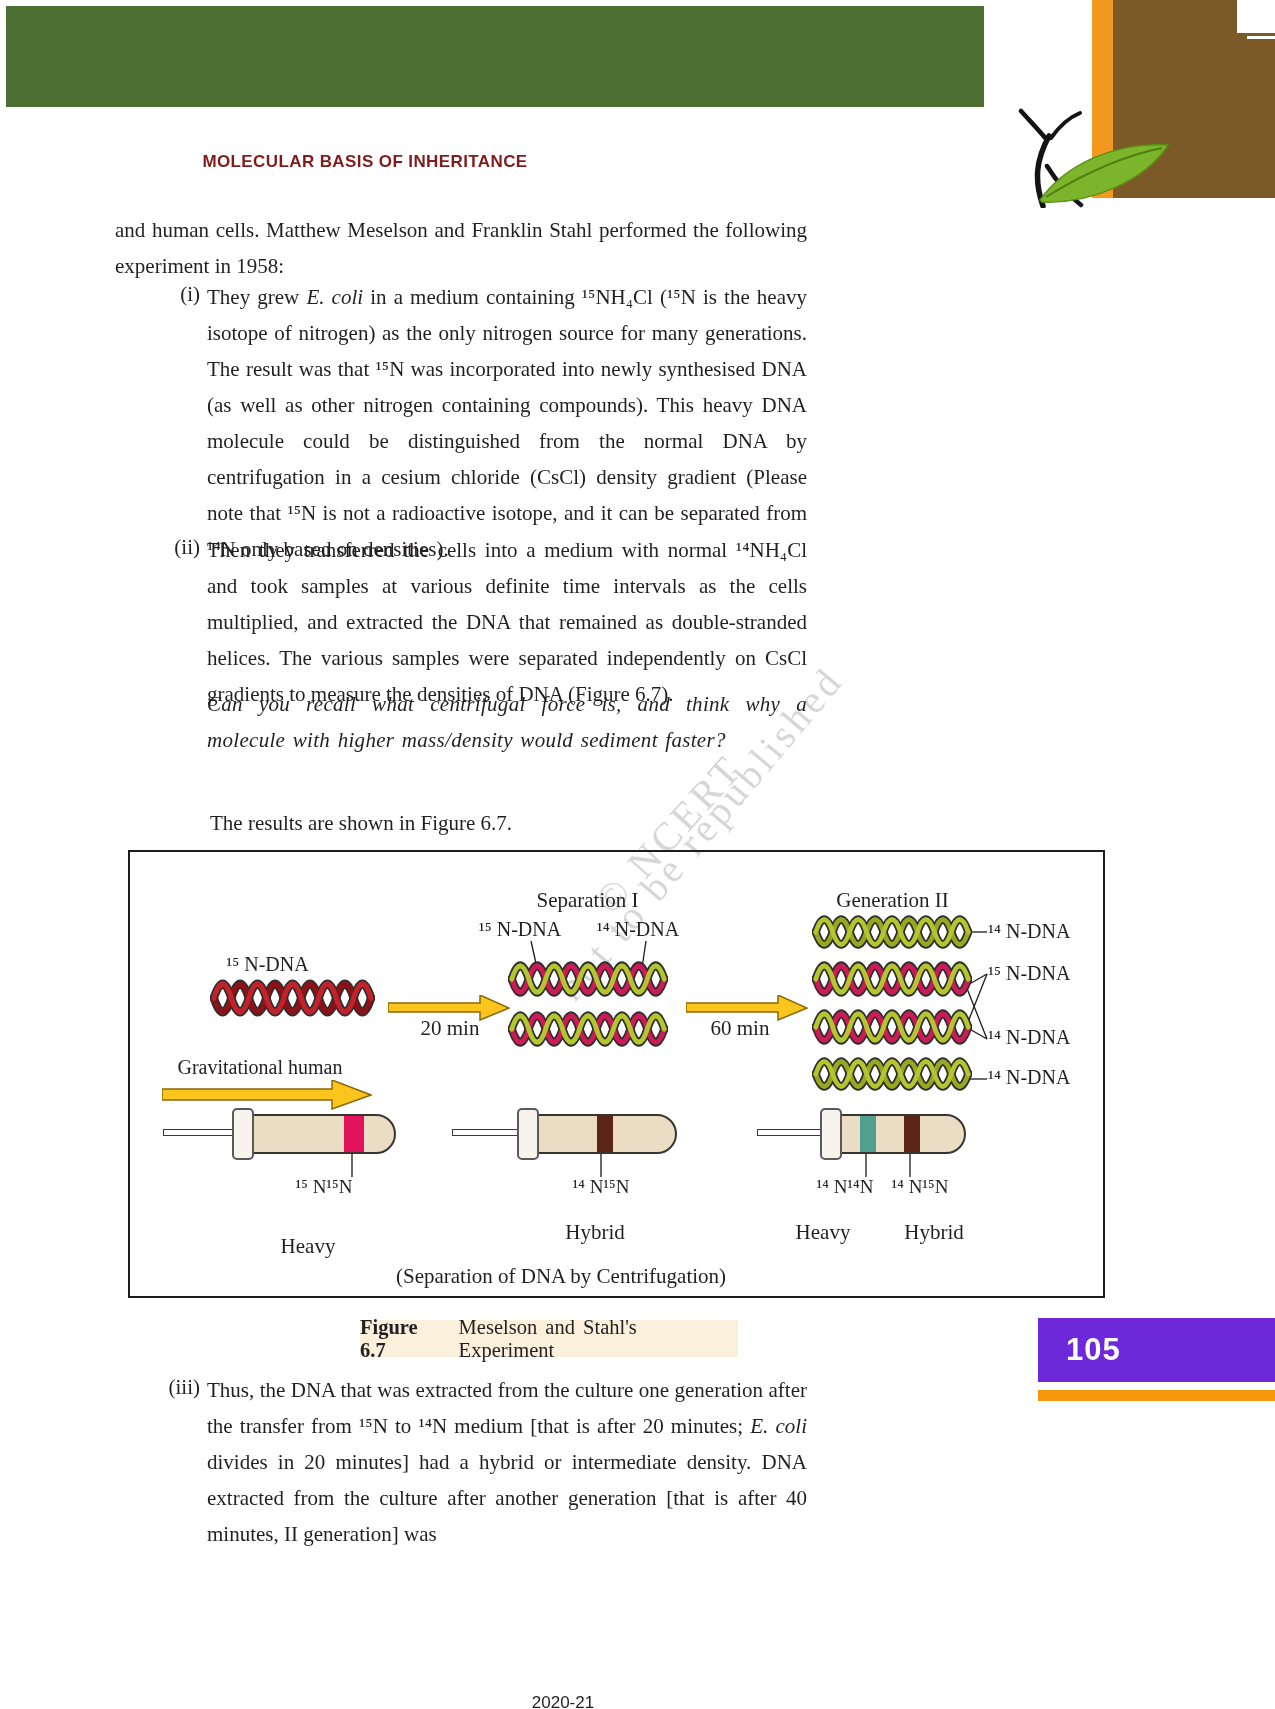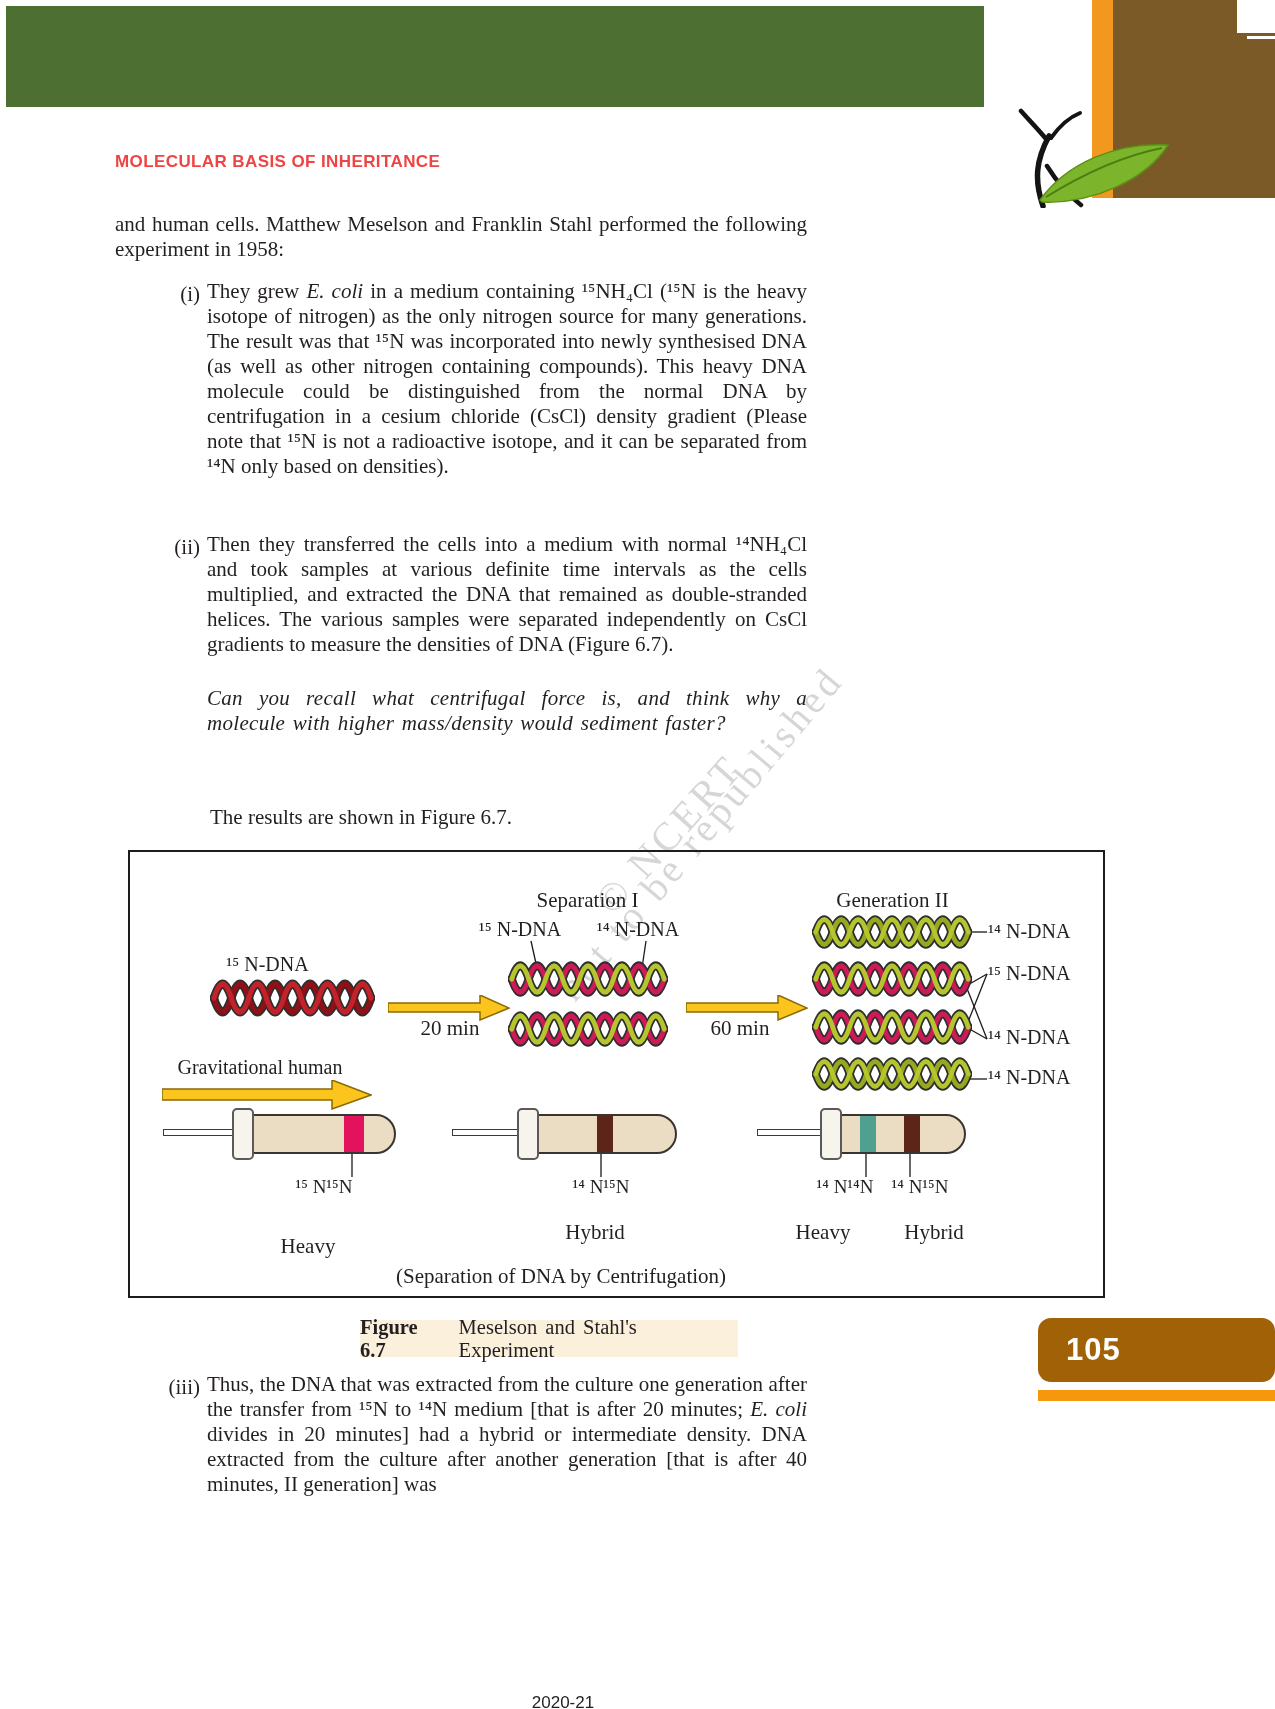--- a/index.html
+++ b/index.html
@@ -6,27 +6,27 @@
   #page{position:relative;width:1275px;height:1709px;background:#ffffff;overflow:hidden;
         font-family:"Liberation Serif","DejaVu Serif",serif;color:#231F20;}
   .abs{position:absolute;}
   
   .green-band{left:6px;top:6px;width:978px;height:101px;background:#4D7032;}
   .orange-strip{left:1092px;top:0;width:21px;height:198px;background:#F3981E;}
   .brown-block{left:1113px;top:0;width:162px;height:198px;background:#7B5A28;}
   .notch{left:1237px;top:0;width:38px;height:33px;background:#ffffff;}
   .notch-line{left:1247px;top:36px;width:28px;height:3px;background:#ffffff;}
   .chapter-header{left:115px;top:152px;width:500px;font-family:"Liberation Sans",sans-serif;
-        font-size:17px;font-weight:700;letter-spacing:.4px;color:#ef4444;}
+        font-size:17px;font-weight:700;letter-spacing:.4px;color:#7f1d1d;text-align:center;}
   
   .wm{color:rgba(120,120,120,.30);font-size:40px;letter-spacing:4px;white-space:nowrap;z-index:0;}
   .wm1{left:573px;top:817px;width:180px;transform:rotate(-48deg);}
   .wm2{left:499px;top:831px;width:366px;transform:rotate(-50deg);}
   
-  .para{font-size:21px;line-height:25px;text-align:justify;z-index:1;}
+  .para{font-size:21px;line-height:36px;text-align:justify;z-index:1;}
   .marker{font-size:21px;line-height:30px;text-align:right;z-index:1;}
   .it{font-style:italic;}
   .question{font-style:italic;letter-spacing:.3px;word-spacing:2px;}
   .single{text-align:left;}
   
   .fig-box{left:128px;top:850px;width:973px;height:444px;border:2px solid #1c1c1c;z-index:1;}
   .fig-label{font-size:20px;line-height:22px;z-index:2;text-align:center;}
   .fig-title{font-size:21px;z-index:2;text-align:center;}
   .helix{position:absolute;z-index:2;}
   .h-red{--s1:#C4222A;--s2:#8F1016;}
@@ -35,23 +35,23 @@
   .tube-body{background:#EBDDC4;border:2px solid #3a3430;border-radius:0 20px 20px 0;z-index:2;}
   .tube-cap{background:#F7F4ED;border:2px solid #5a5a5a;border-radius:5px;z-index:3;}
   .tube-needle{background:#ffffff;border:1.5px solid #3a3a3a;z-index:2;}
   .band{position:absolute;top:0;height:100%;z-index:2;}
   .sub-label{font-size:19px;z-index:2;text-align:center;white-space:nowrap;}
   .density-caption{font-size:21px;z-index:2;text-align:center;}
   .fig-subtitle{left:191px;top:1264px;width:740px;font-size:21px;text-align:center;z-index:2;}
   .caption-bar{left:360px;top:1320px;width:378px;height:37px;background:#FBF0DC;z-index:1;
         display:flex;align-items:center;justify-content:center;font-size:20.5px;word-spacing:3px;}
   .caption-bar b{margin-right:8px;}
-  .page-badge{left:1038px;top:1318px;width:237px;height:64px;background:#a16207;z-index:2;
+  .page-badge{left:1038px;top:1318px;width:237px;height:64px;background:#6d28d9;z-index:2;
         font-family:"Liberation Sans",sans-serif;font-weight:700;font-size:31px;color:#ffffff;
-        line-height:64px;padding-left:28px;box-sizing:border-box;letter-spacing:1px;border-radius:13px;}
+        line-height:64px;padding-left:28px;box-sizing:border-box;letter-spacing:1px;}
   .page-badge-strip{left:1038px;top:1390px;width:237px;height:11px;background:#F6980E;z-index:2;}
   .page-footer{left:0;top:1645px;width:1126px;text-align:center;
         font-family:"Liberation Sans",sans-serif;font-size:17px;color:#231F20;z-index:1;margin-top:48px;}
   svg{display:block;}
   .overlay{z-index:1;}
 </style>
 </head>
 <body>
 
 <svg width="0" height="0" style="position:absolute">

